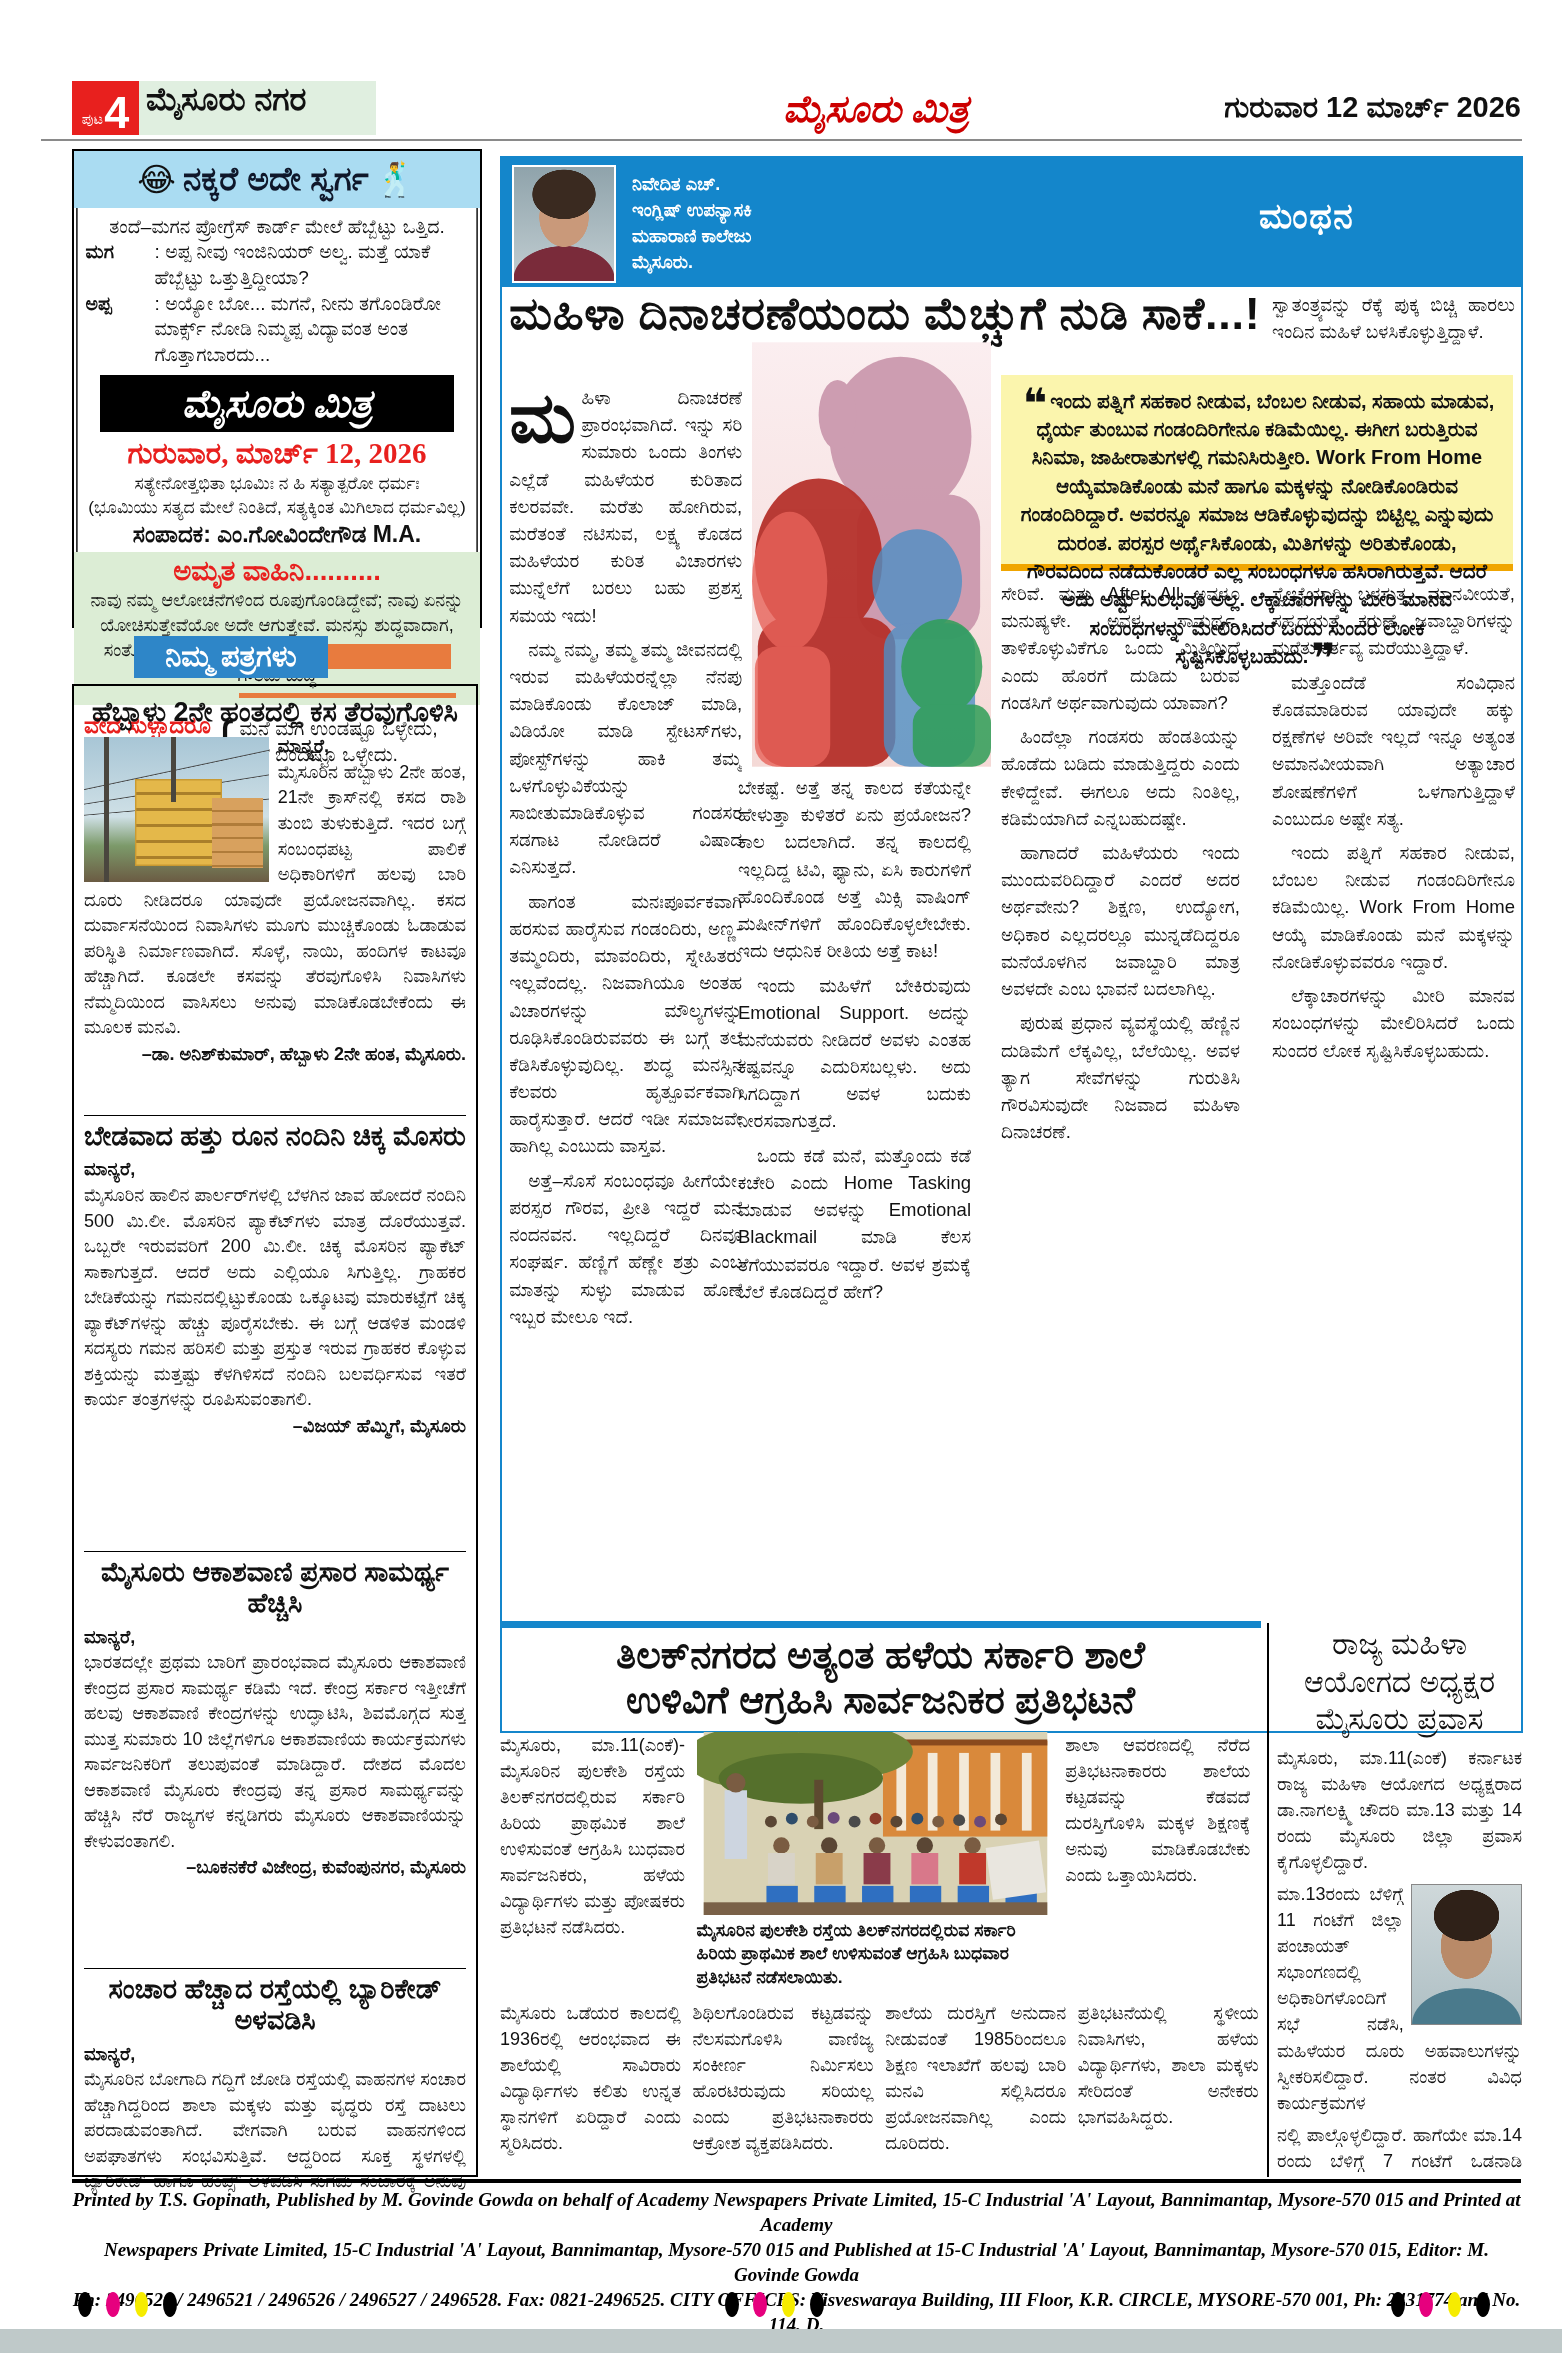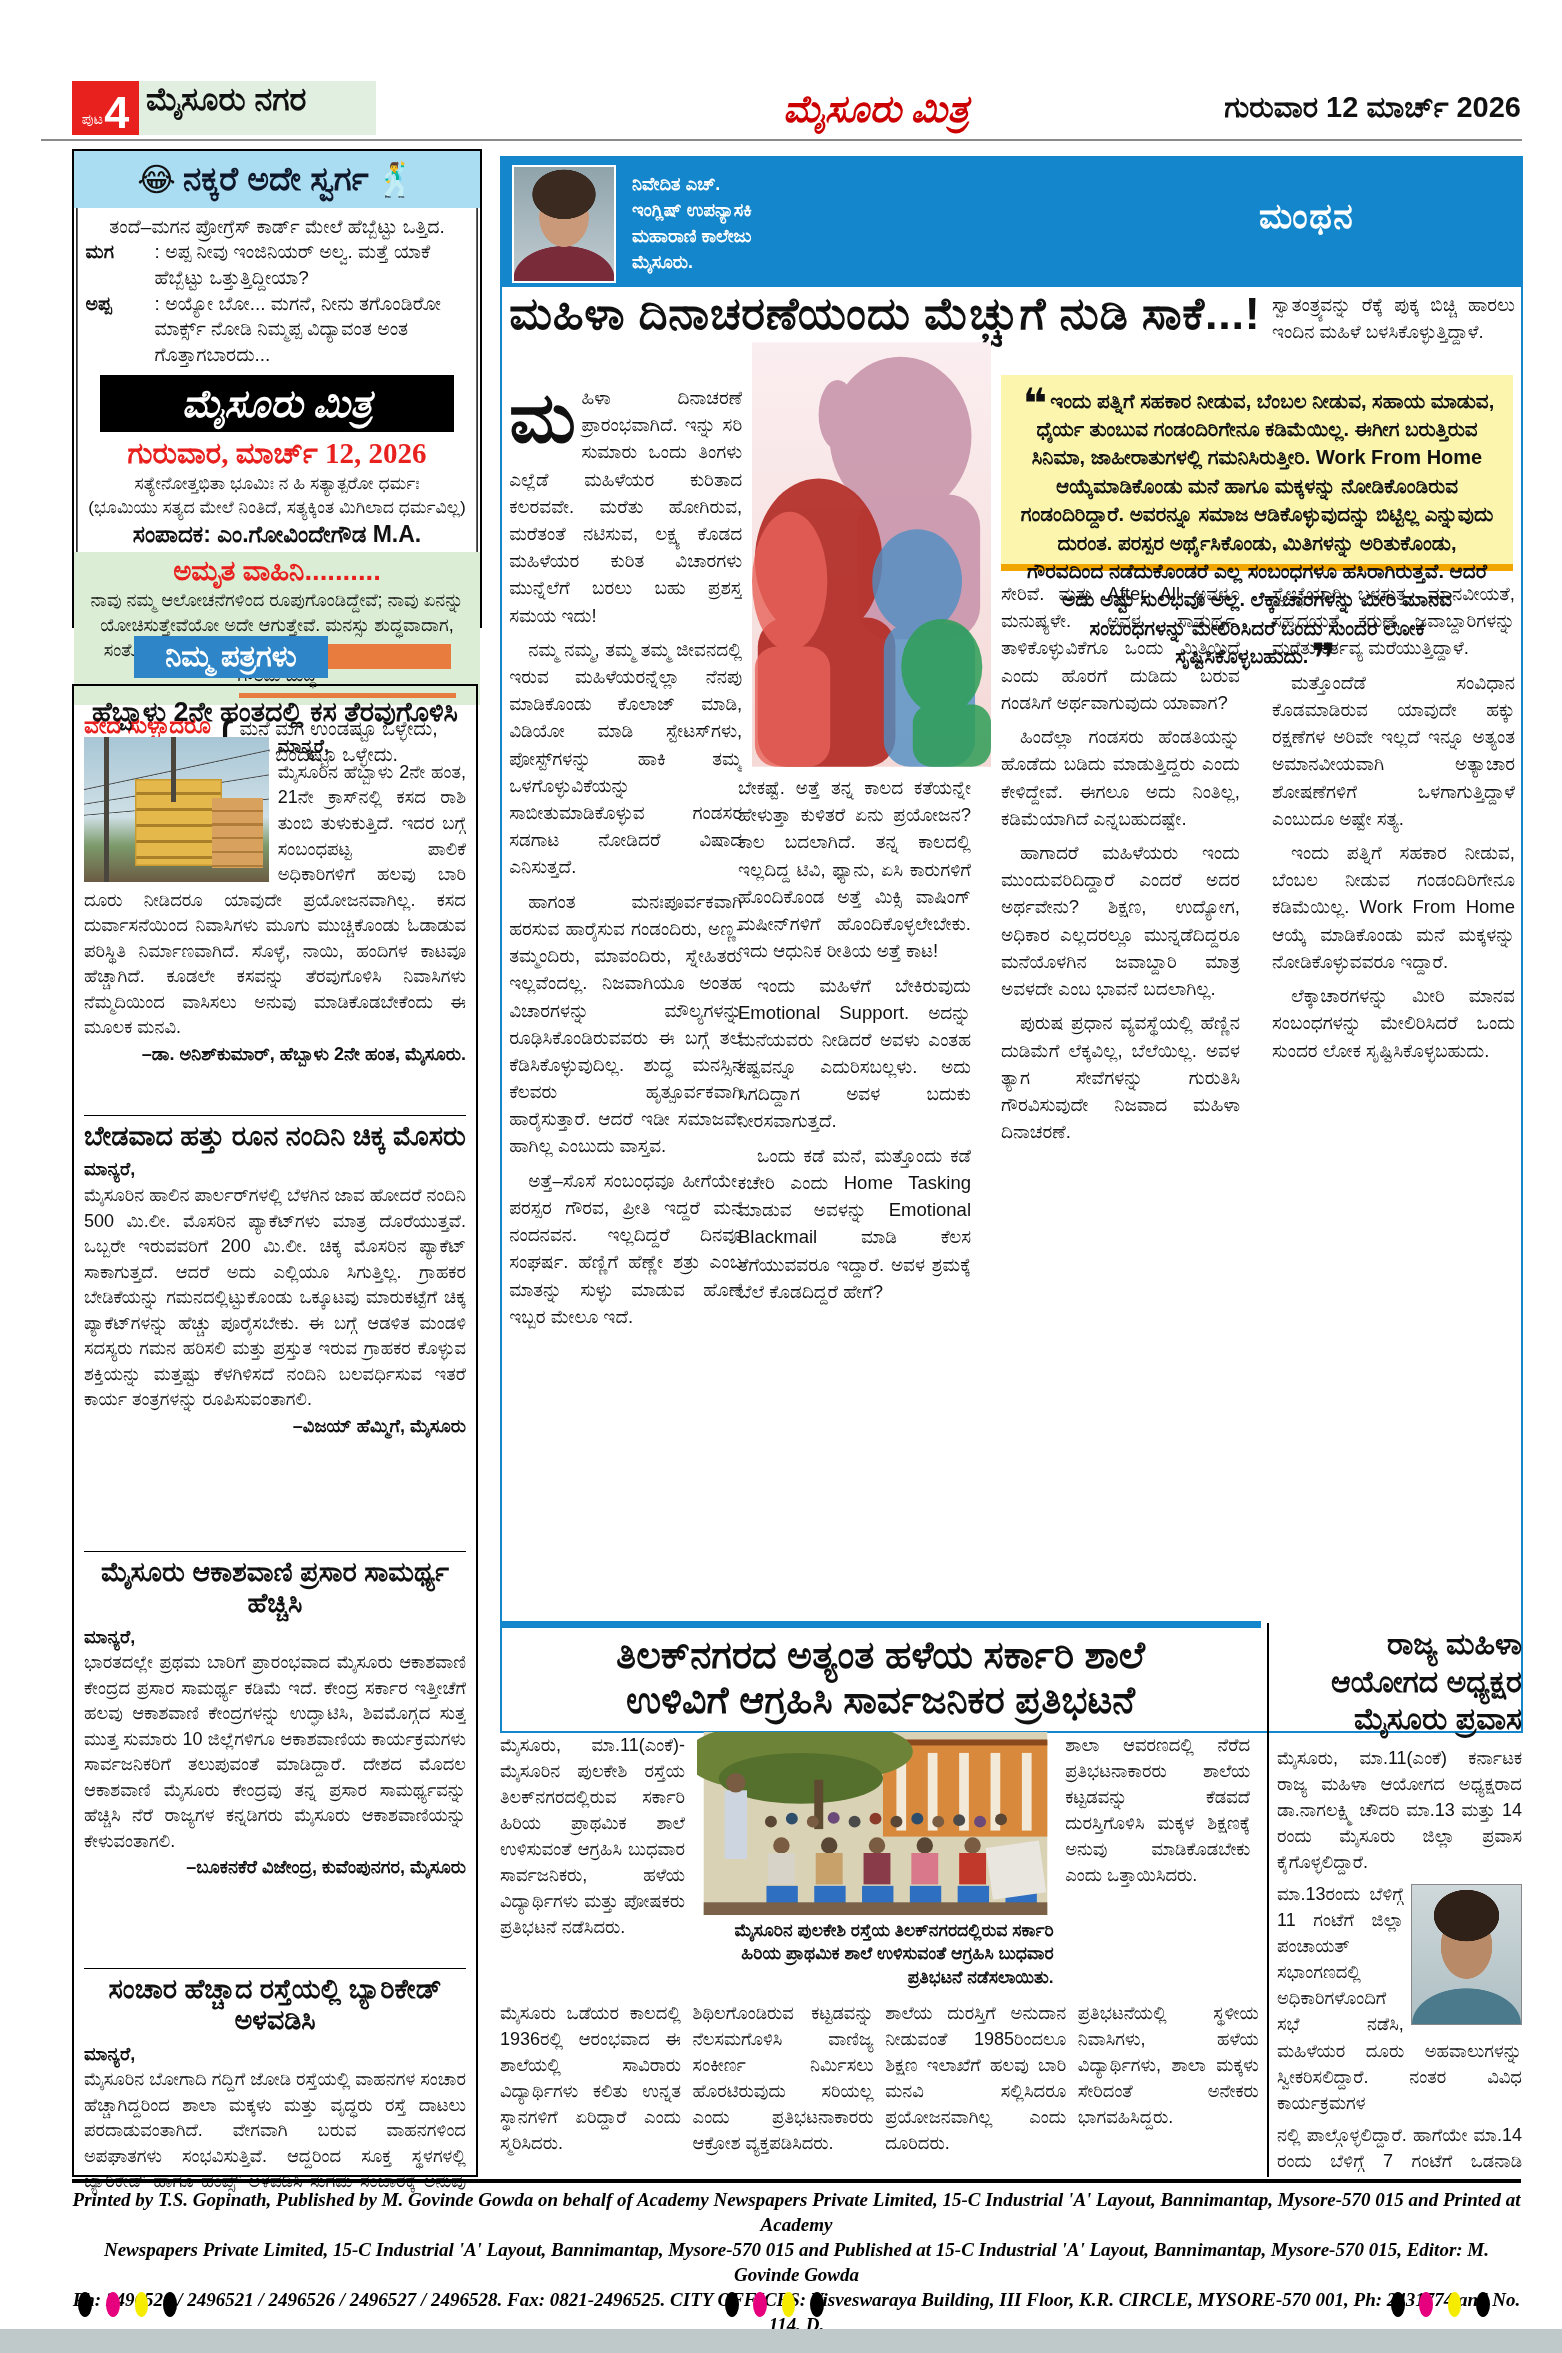--- a/index.html
+++ b/index.html
@@ -95,29 +95,29 @@
   .qmark{font-size:42px;line-height:0;vertical-align:-10px;padding:0 2.9px;}
 
   
   .school{left:500px;top:1621px;width:761px;height:555px;}
   .school-rule{height:6.5px;background:#1486cb;margin-bottom:5.8px;}
   .school-h{font-size:38px;font-weight:bold;text-align:center;line-height:1.18;}
   .school-grid{display:flex;gap:11.6px;margin-top:8.7px;height:261px;}
   .school-colL,.school-colR{width:185px;font-size:18px;line-height:1.45;overflow:hidden;}
   .school-mid{width:357px;flex:none;}
   .school-photo{width:357px;height:183px;display:block;}
-  .school-cap{font-size:17.4px;font-weight:bold;text-align:right;line-height:1.35;margin-top:4.3px;}
+  .school-cap{font-size:17.4px;font-weight:bold;text-align:left;line-height:1.35;margin-top:4.3px;}
   .school-bottom{display:flex;gap:11.6px;margin-top:7.2px;height:217px;}
   .school-bottom div{width:181px;font-size:18px;line-height:1.45;overflow:hidden;}
 
   .vdiv{left:1267px;top:1623px;width:2.2px;height:554px;background:#000;}
 
   
   .comm{left:1277px;top:1625px;width:245px;height:554px;overflow:hidden;}
-  .comm-h{font-size:30px;font-weight:bold;text-align:right;line-height:1.25;margin-bottom:7.2px;}
+  .comm-h{font-size:30px;font-weight:normal;text-align:center;line-height:1.25;margin-bottom:7.2px;}
   .comm-body{font-size:18px;line-height:1.45;}
   .comm-body p{margin:0 0 5.8px 0;}
   .comm-photo{float:right;width:109px;height:139px;margin:2.9px 0 4.3px 7.2px;border:0.7px solid #888;
     background:
       radial-gradient(ellipse 33px 26px at 50% 22%, #2f2118 0 98%, transparent 100%),
       radial-gradient(ellipse 26px 33px at 50% 44%, #b98a68 0 98%, transparent 100%),
       radial-gradient(ellipse 55px 36px at 50% 100%, #4a7a8c 0 98%, transparent 100%),
       linear-gradient(180deg,#cfd8da,#aebfc4);}
 
   

